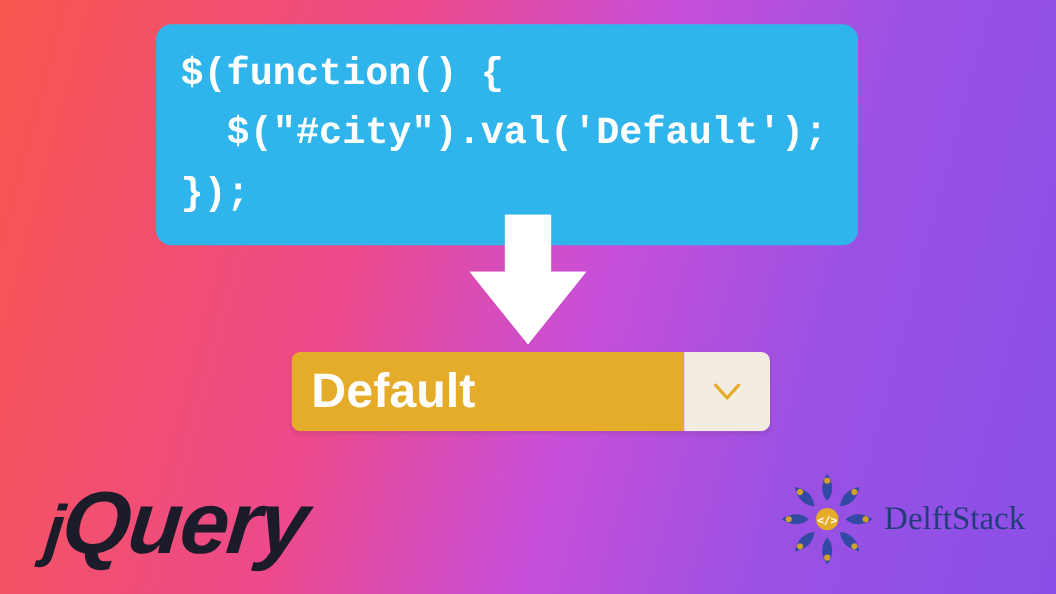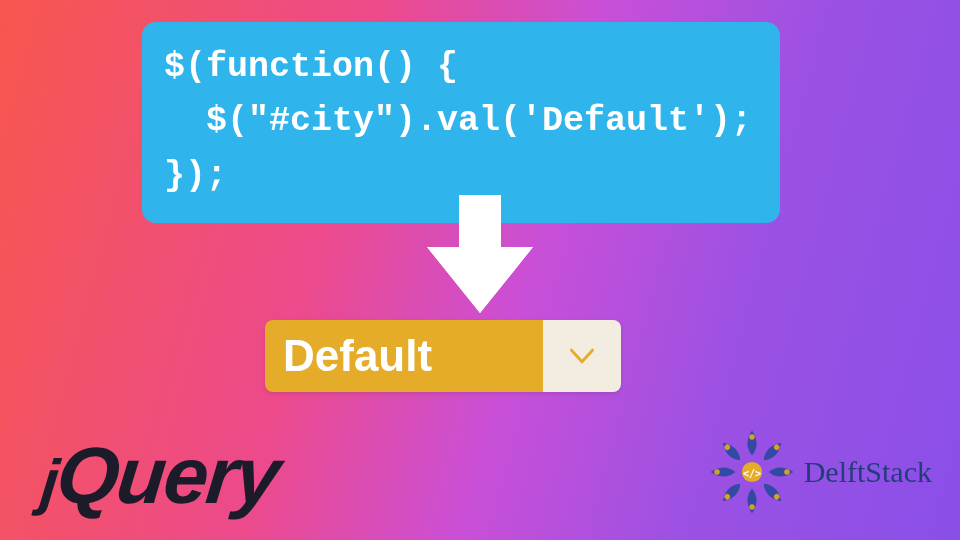--- a/index.html
+++ b/index.html
@@ -39,21 +39,21 @@
         width:106px;
         height:120px;
     }
     .ba-outer{
         fill:#ffffff;
     }
     .select-box {
       position: absolute;
       top: 320px;
       left: 265px;
-      width: 356px;
+      width: 435px;
       height: 72px;
       display: flex;
       border-radius: 8px;
       overflow: hidden;
       box-shadow: 0 2px 4px rgba(0,0,0,0.1);
     }
     .select-main {
       flex: 1;
       background: #e5ac2a;
       color: #ffffff;

